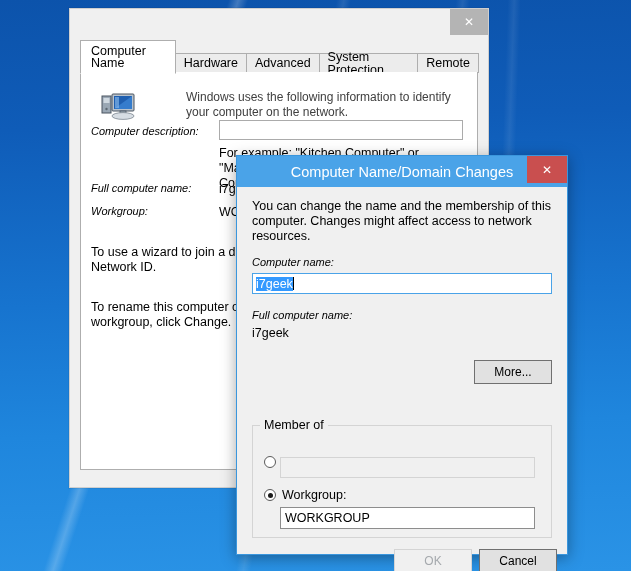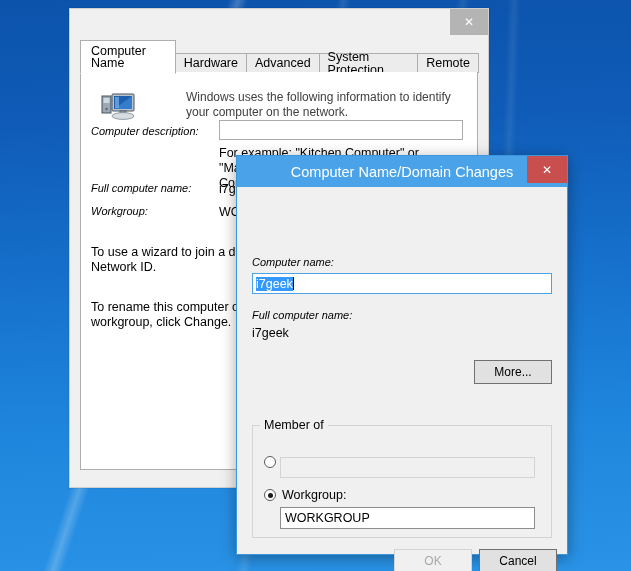--- a/index.html
+++ b/index.html
@@ -405,20 +405,24 @@
 
   <div class="window" id="cndialog">
 
     <div class="dlg-titlebar">
       <span class="dlg-title-text">Computer Name/Domain Changes</span>
       <div class="dlg-close">✕</div>
     </div>
 
     <div class="dlg-body">
 
+      <div class="dlg-desc">
+        <div>You can change the name and the membership of this</div>
+        <div>computer. Changes might affect access to network resources.</div>
+      </div>
 
       <div class="field-label" style="left:14px; top:69px;">Computer name:</div>
 
       <div class="input-focused" style="left:14px; top:86px; width:300px; height:21px;">
         <span class="sel-text">i7geek</span>
           <span class="caret"></span>
       </div>
 
       <div class="field-label" style="left:14px; top:122px;">Full computer name:</div>
       <div class="field-value" style="left:14px; top:139px;">i7geek</div>

